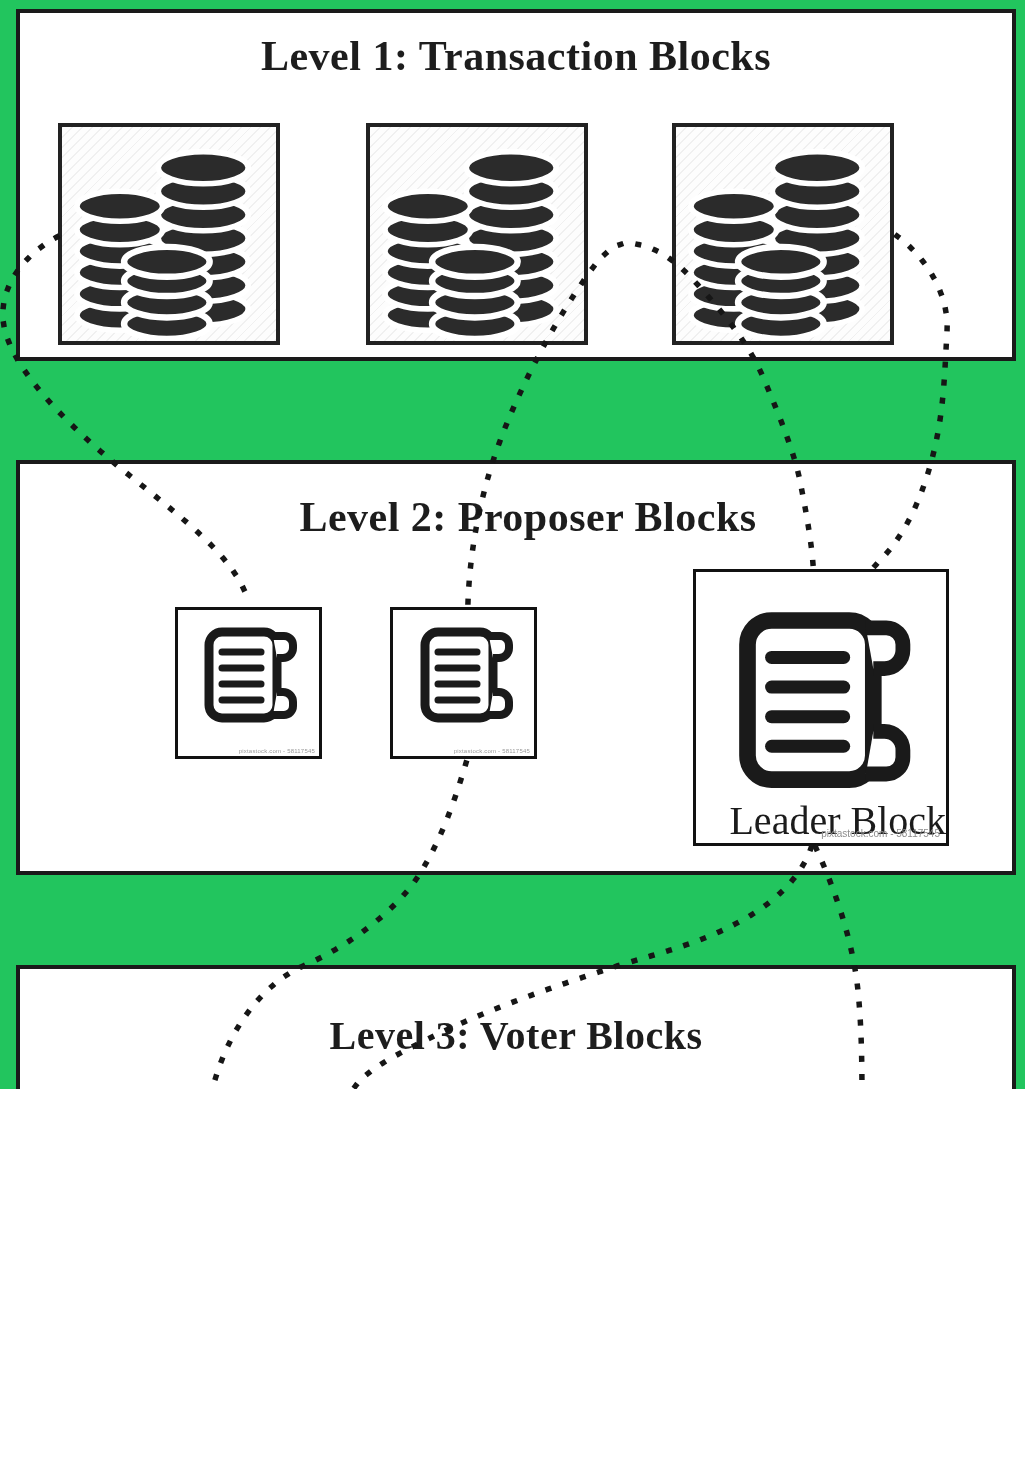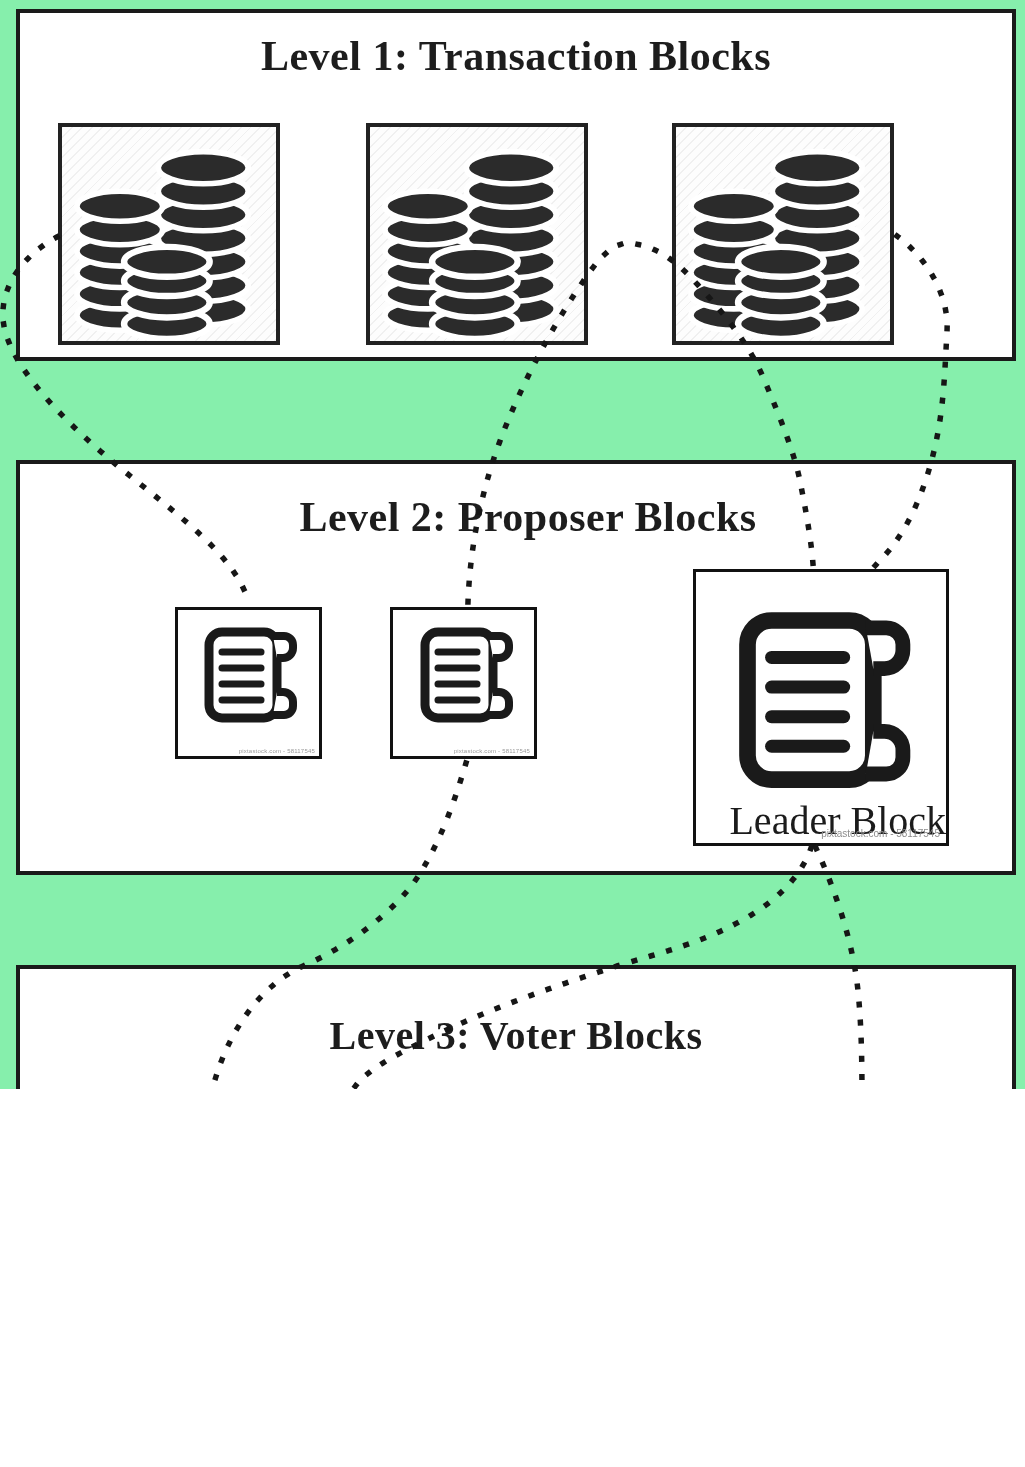--- a/index.html
+++ b/index.html
@@ -1,16 +1,16 @@
 <!DOCTYPE html>
 <html><head>
 <meta charset="utf-8">
 <style>
   html,body{margin:0;padding:0;background:#fff;}
-  #canvas{position:relative;width:1025px;height:1089px;background:#86efac;overflow:hidden;
+  #canvas{position:relative;width:1025px;height:1089px;background:#22c55e;overflow:hidden;
           font-family:"Liberation Serif", serif;}
   .level-box{position:absolute;left:16px;width:1000px;border:4px solid #1a1a1a;background:#fff;box-sizing:border-box;}
   .level-title{position:absolute;left:16px;width:1000px;text-align:center;font-weight:bold;
                font-size:42px;line-height:44px;color:#1d1d1d;letter-spacing:0.5px;}
   .tx-block{position:absolute;width:222px;height:222px;border:4px solid #222;box-sizing:border-box;
             background-color:#fdfdfd;
             background-image:repeating-linear-gradient(135deg, rgba(0,0,0,0.05) 0 1.3px, transparent 1.3px 7px);}
   .tx-block svg{width:100%;height:100%;display:block;}
   .proposer-box{position:absolute;width:147px;height:152px;border:3px solid #111;box-sizing:border-box;background:#fff;}
   .leader-box{position:absolute;left:693px;top:569px;width:256px;height:277px;border:3px solid #111;

